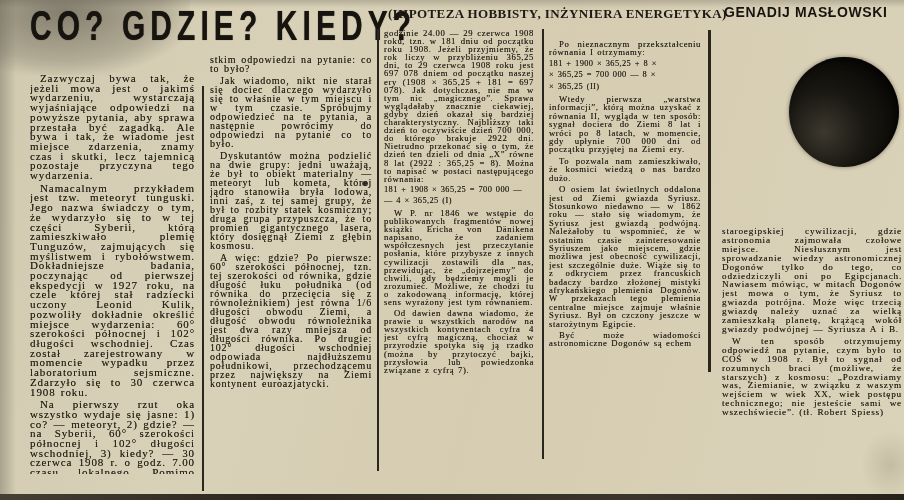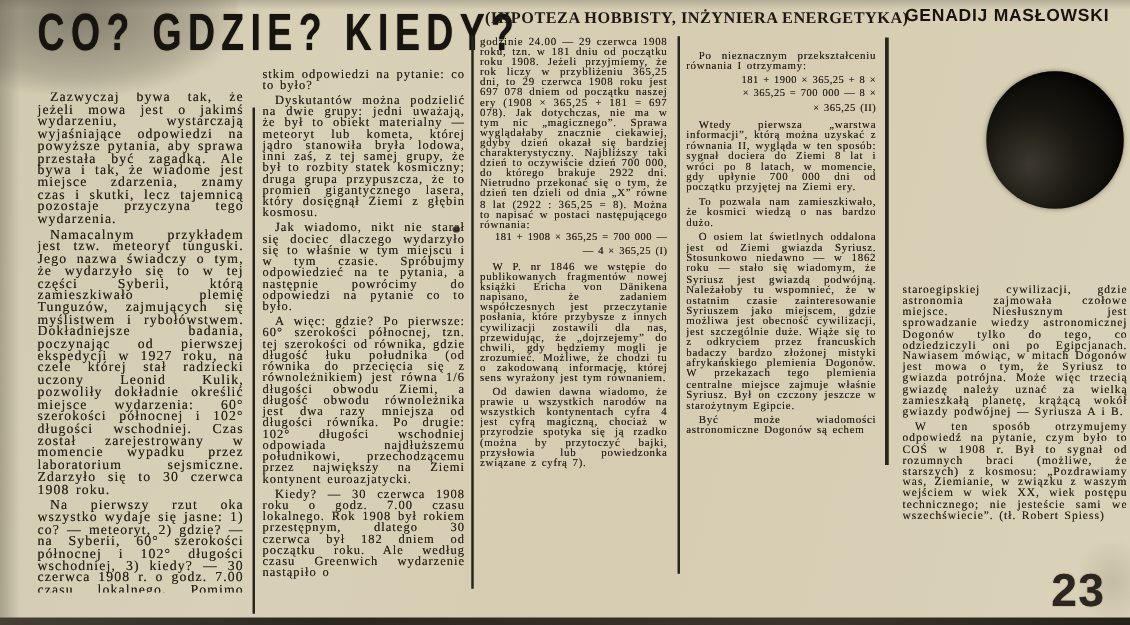--- a/index.html
+++ b/index.html
@@ -39,21 +39,21 @@
     font-family:"Liberation Sans",sans-serif;font-weight:700;
     font-size:14px;letter-spacing:.6px;color:#17140f;white-space:nowrap;
   }
   
   .col{
     position:absolute;text-align:justify;
     text-shadow:0 0 .5px rgba(38,33,25,.65);
   }
   .col p{margin:0 0 3px 0;text-indent:10px;}
   .col p.cont{text-indent:0;}
-  .eq{text-align:right;text-indent:0 !important;font-size:8.4px;
+  .eq{text-align:left;text-indent:0 !important;font-size:8.4px;
     letter-spacing:.4px;margin:2px 0 1px 0;white-space:nowrap;}
   .eq.last{margin-bottom:4px;}
   #col1{left:30px;top:74px;width:165px;font-size:11px;line-height:9.7px;
     letter-spacing:.9px;word-spacing:1.6px;max-height:400px;overflow:hidden;}
   #col2{left:210px;top:55px;width:162px;font-size:10px;line-height:9.0px;
     letter-spacing:.8px;word-spacing:1.4px;max-height:425px;overflow:hidden;}
   #col3{left:384px;top:29px;width:150px;font-size:8.7px;line-height:8.1px;
     letter-spacing:.6px;word-spacing:1.1px;max-height:445px;overflow:hidden;}
   #col4{left:549px;top:29px;width:152px;font-size:8.7px;line-height:8.4px;
     letter-spacing:.6px;word-spacing:1.1px;max-height:450px;overflow:hidden;margin-top:11px;}
@@ -104,24 +104,23 @@
   <div class="vrule" id="rule4"></div>
 
   <div class="col" id="col1">
     <p>Zazwyczaj bywa tak, że jeżeli mowa jest o jakimś wydarzeniu, wystarczają wyjaśniające odpowiedzi na powyższe pytania, aby sprawa przestała być zagadką. Ale bywa i tak, że wiadome jest miejsce zdarzenia, znamy czas i skutki, lecz tajemnicą pozostaje przyczyna tego wydarzenia.</p>
     <p>Namacalnym przykładem jest tzw. meteoryt tunguski. Jego nazwa świadczy o tym, że wydarzyło się to w tej części Syberii, którą zamieszkiwało plemię Tunguzów, zajmujących się myślistwem i rybołówstwem. Dokładniejsze badania, poczynając od pierwszej ekspedycji w 1927 roku, na czele której stał radziecki uczony Leonid Kulik, pozwoliły dokładnie określić miejsce wydarzenia: 60° szerokości północnej i 102° długości wschodniej. Czas został zarejestrowany w momencie wypadku przez laboratorium sejsmiczne. Zdarzyło się to 30 czerwca 1908 roku.</p>
     <p class="bulleted"><span>Na pierwszy rzut oka wszystko wydaje się jasne: 1) co? — meteoryt, 2) gdzie? — na Syberii, 60° szerokości północnej i 102° długości wschodniej, 3) kiedy? — 30 czerwca 1908 r. o godz. 7.00 czasu lokalnego. Pomimo oczywistości faktów, w ciągu 72 lat nie umilkły spory wśród poważnych naukowców i pisarzy-fantastów, a spory te dotyczą przede wszy-</span></p>
   </div>
 
   <div class="col" id="col2">
     <p class="cont">stkim odpowiedzi na pytanie: co to było?</p>
+    <p>Jak wiadomo, nikt nie starał się dociec dlaczego wydarzyło się to właśnie w tym miejscu i w tym czasie. Spróbujmy odpowiedzieć na te pytania, a następnie powrócimy do odpowiedzi na pytanie co to było.</p>
     <p>Dyskutantów można podzielić na dwie grupy: jedni uważają, że był to obiekt materialny — meteoryt lub kometa, której jądro stanowiła bryła lodowa, inni zaś, z tej samej grupy, że był to rozbity statek kosmiczny; druga grupa przypuszcza, że to promień gigantycznego lasera, który dosięgnął Ziemi z głębin kosmosu.</p>
-    <p>Jak wiadomo, nikt nie starał się dociec dlaczego wydarzyło się to właśnie w tym miejscu i w tym czasie. Spróbujmy odpowiedzieć na te pytania, a następnie powrócimy do odpowiedzi na pytanie co to było.</p>
     <p>A więc: gdzie? Po pierwsze: 60° szerokości północnej, tzn. tej szerokości od równika, gdzie długość łuku południka (od równika do przecięcia się z równoleżnikiem) jest równa 1/6 długości obwodu Ziemi, a długość obwodu równoleżnika jest dwa razy mniejsza od długości równika. Po drugie: 102° długości wschodniej odpowiada najdłuższemu południkowi, przechodzącemu przez największy na Ziemi kontynent euroazjatycki.</p>
-    <p>Kiedy? — 30 czerwca 1908 roku o godz. 7.00 czasu lokalnego. Rok 1908 był rokiem przestępnym, dlatego 30 czerwca był 182 dniem od początku roku. Ale według czasu Greenwich wydarzenie nastąpiło o</p>
   </div>
 
   <div class="col" id="col3">
     <p class="cont">godzinie 24.00 — 29 czerwca 1908 roku, tzn. w 181 dniu od początku roku 1908. Jeżeli przyjmiemy, że rok liczy w przybliżeniu 365,25 dni, to 29 czerwca 1908 roku jest 697 078 dniem od początku naszej ery (1908 × 365,25 + 181 = 697 078). Jak dotychczas, nie ma w tym nic „magicznego”. Sprawa wyglądałaby znacznie ciekawiej, gdyby dzień okazał się bardziej charakterystyczny. Najbliższy taki dzień to oczywiście dzień 700 000, do którego brakuje 2922 dni. Nietrudno przekonać się o tym, że dzień ten dzieli od dnia „X” równe 8 lat (2922 : 365,25 = 8). Można to napisać w postaci następującego równania:</p>
     <p class="eq">181 + 1908 × 365,25 = 700 000 —</p>
     <p class="eq last">— 4 × 365,25 (I)</p>
     <p>W P. nr 1846 we wstępie do publikowanych fragmentów nowej książki Ericha von Dänikena napisano, że zadaniem współczesnych jest przeczytanie posłania, które przybysze z innych cywilizacji zostawili dla nas, przewidując, że „dojrzejemy” do chwili, gdy będziemy mogli je zrozumieć. Możliwe, że chodzi tu o zakodowaną informację, której sens wyrażony jest tym równaniem.</p>
     <p>Od dawien dawna wiadomo, że prawie u wszystkich narodów na wszystkich kontynentach cyfra 4 jest cyfrą magiczną, chociaż w przyrodzie spotyka się ją rzadko (można by przytoczyć bajki, przysłowia lub powiedzonka związane z cyfrą 7).</p>
   </div>
 
@@ -134,17 +133,16 @@
     <p>To pozwala nam zamieszkiwało, że kosmici wiedzą o nas bardzo dużo.</p>
     <p>O osiem lat świetlnych oddalona jest od Ziemi gwiazda Syriusz. Stosunkowo niedawno — w 1862 roku — stało się wiadomym, że Syriusz jest gwiazdą podwójną. Należałoby tu wspomnieć, że w ostatnim czasie zainteresowanie Syriuszem jako miejscem, gdzie możliwa jest obecność cywilizacji, jest szczególnie duże. Wiąże się to z odkryciem przez francuskich badaczy bardzo złożonej mistyki afrykańskiego plemienia Dogonów. W przekazach tego plemienia centralne miejsce zajmuje właśnie Syriusz. Był on czczony jeszcze w starożytnym Egipcie.</p>
     <p>Być może wiadomości astronomiczne Dogonów są echem</p>
   </div>
 
   <div class="col" id="col5">
     <p class="cont">staroegipskiej cywilizacji, gdzie astronomia zajmowała czołowe miejsce. Niesłusznym jest sprowadzanie wiedzy astronomicznej Dogonów tylko do tego, co odziedziczyli oni po Egipcjanach. Nawiasem mówiąc, w mitach Dogonów jest mowa o tym, że Syriusz to gwiazda potrójna. Może więc trzecią gwiazdę należy uznać za wielką zamieszkałą planetę, krążącą wokół gwiazdy podwójnej — Syriusza A i B.</p>
     <p>W ten sposób otrzymujemy odpowiedź na pytanie, czym było to COŚ w 1908 r. Był to sygnał od rozumnych braci (możliwe, że starszych) z kosmosu: „Pozdrawiamy was, Ziemianie, w związku z waszym wejściem w wiek XX, wiek postępu technicznego; nie jesteście sami we wszechświecie”. (tł. Robert Spiess)</p>
   </div>
 
-  <div id="page-number">23</div>
 
   <div class="stain" id="bottom-edge"></div>
 
 </div>
 
 </body></html>

